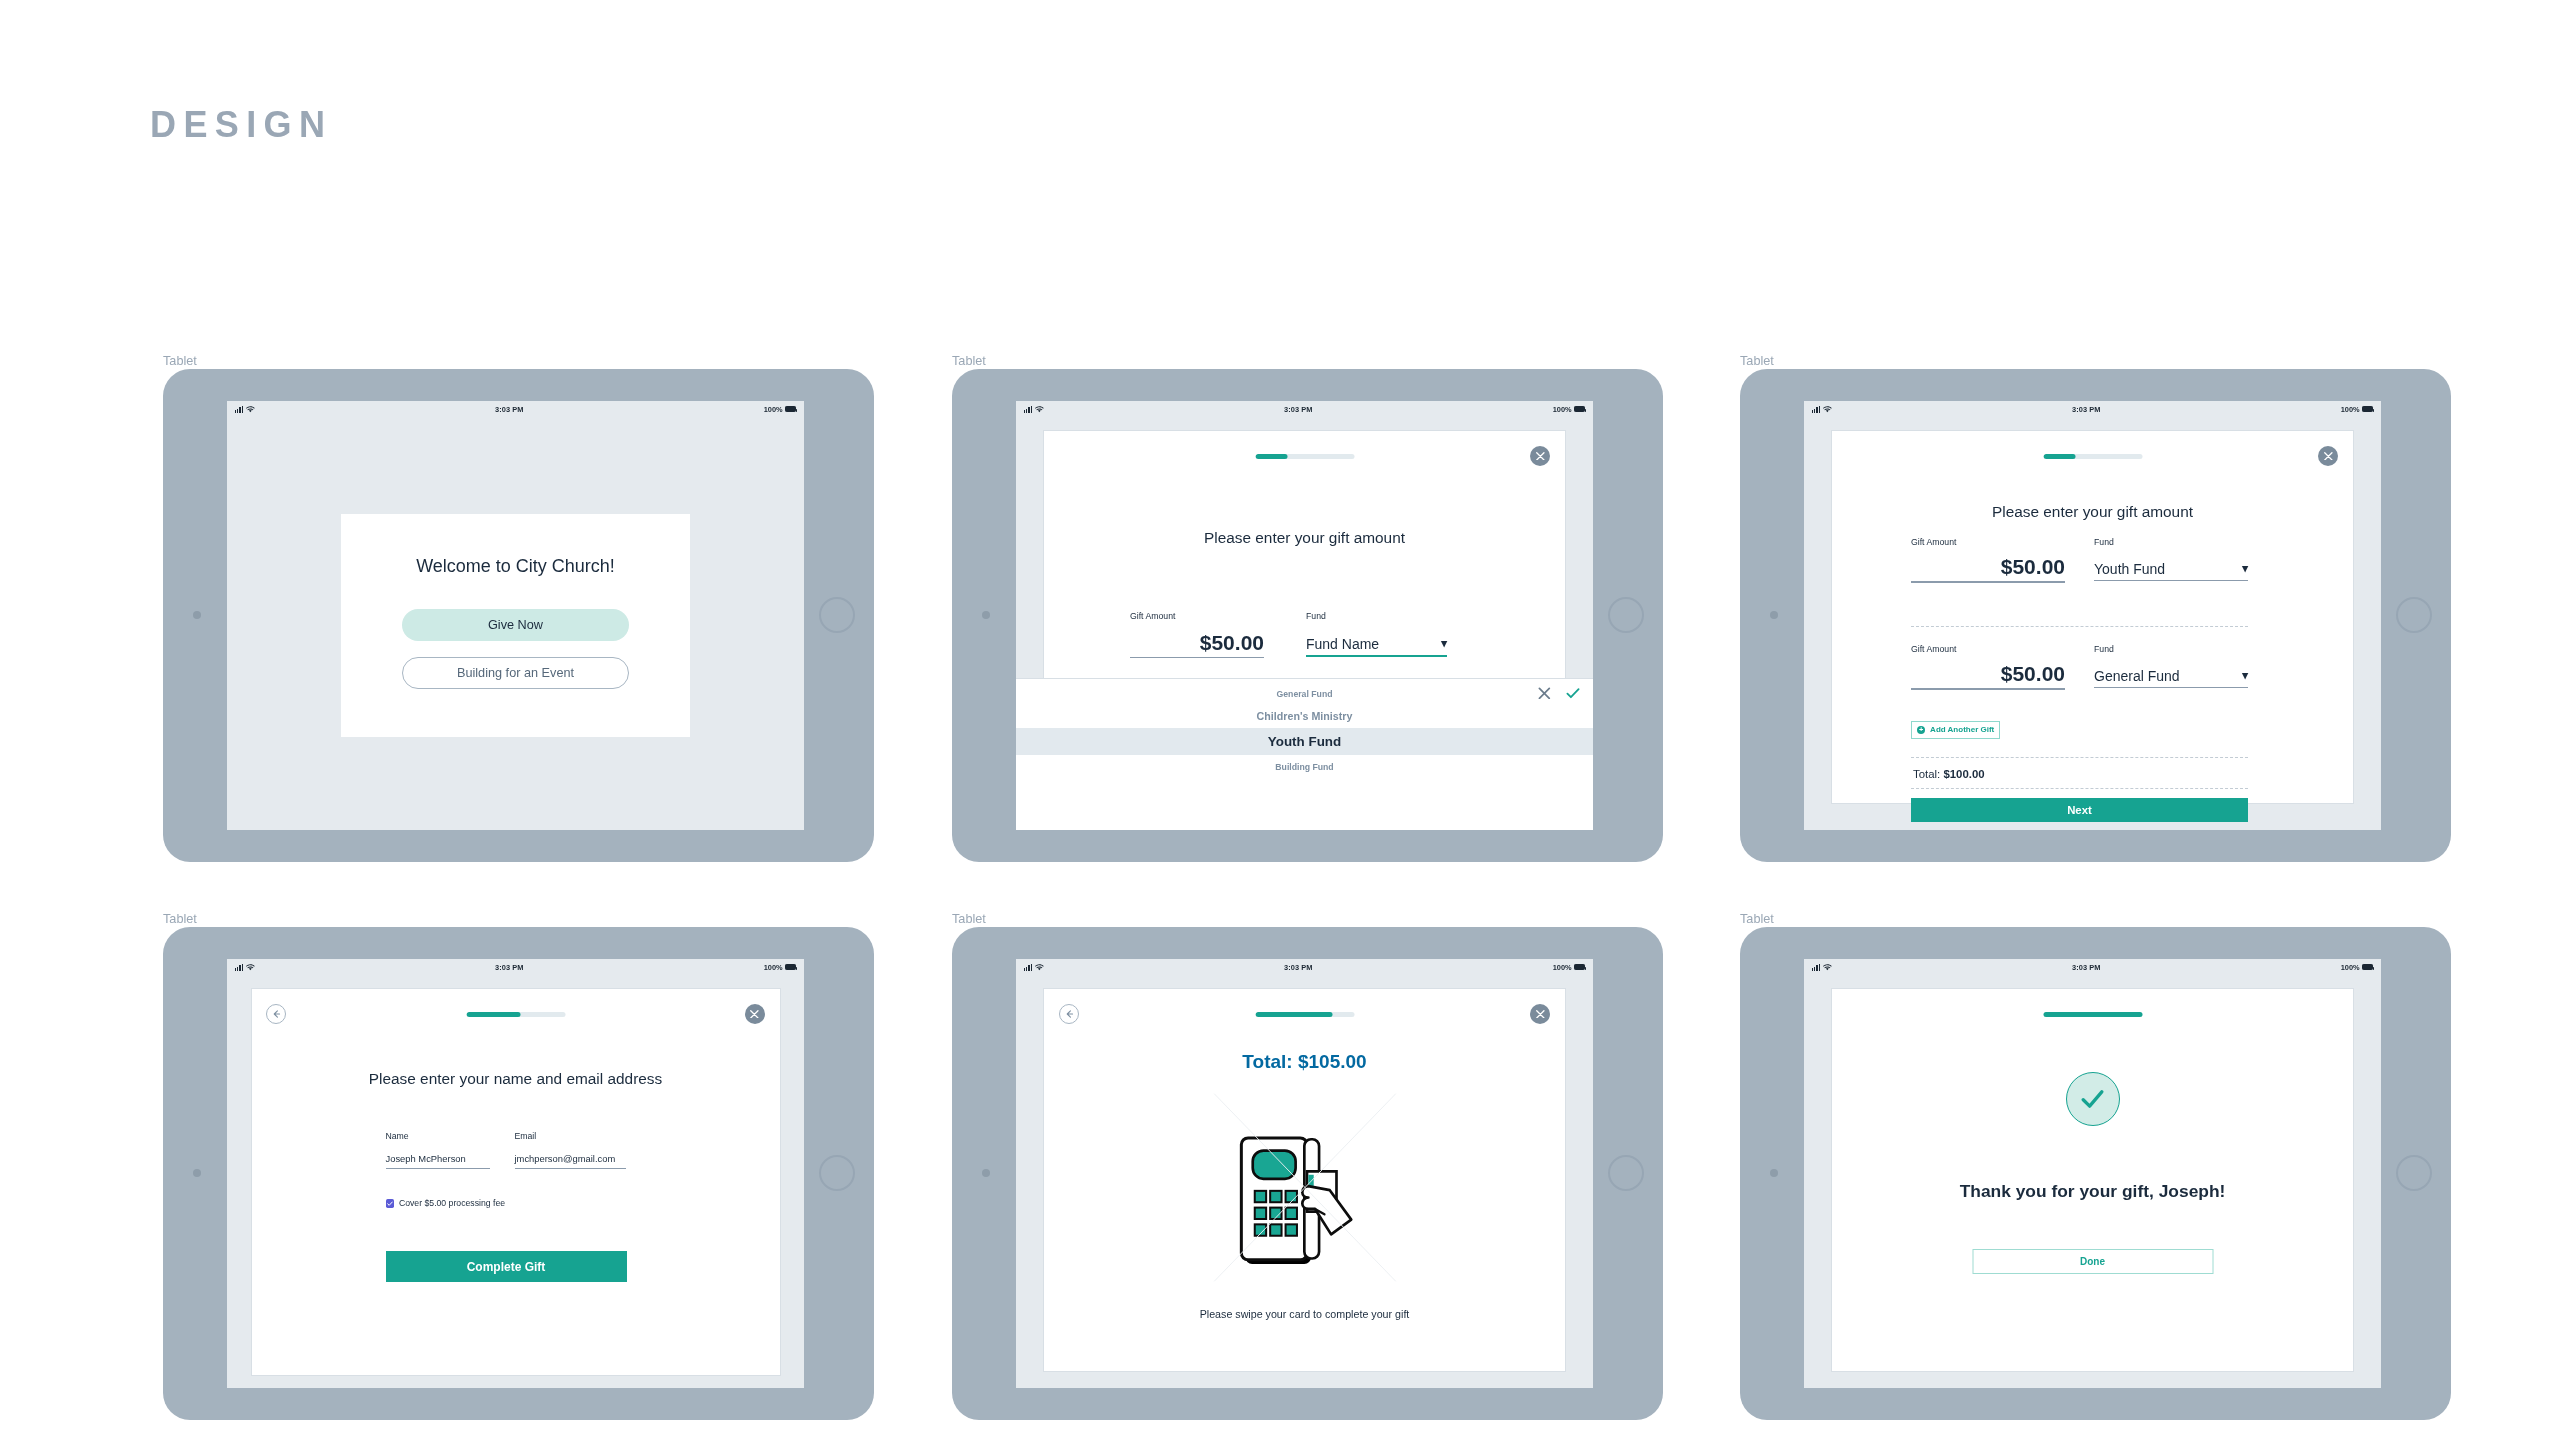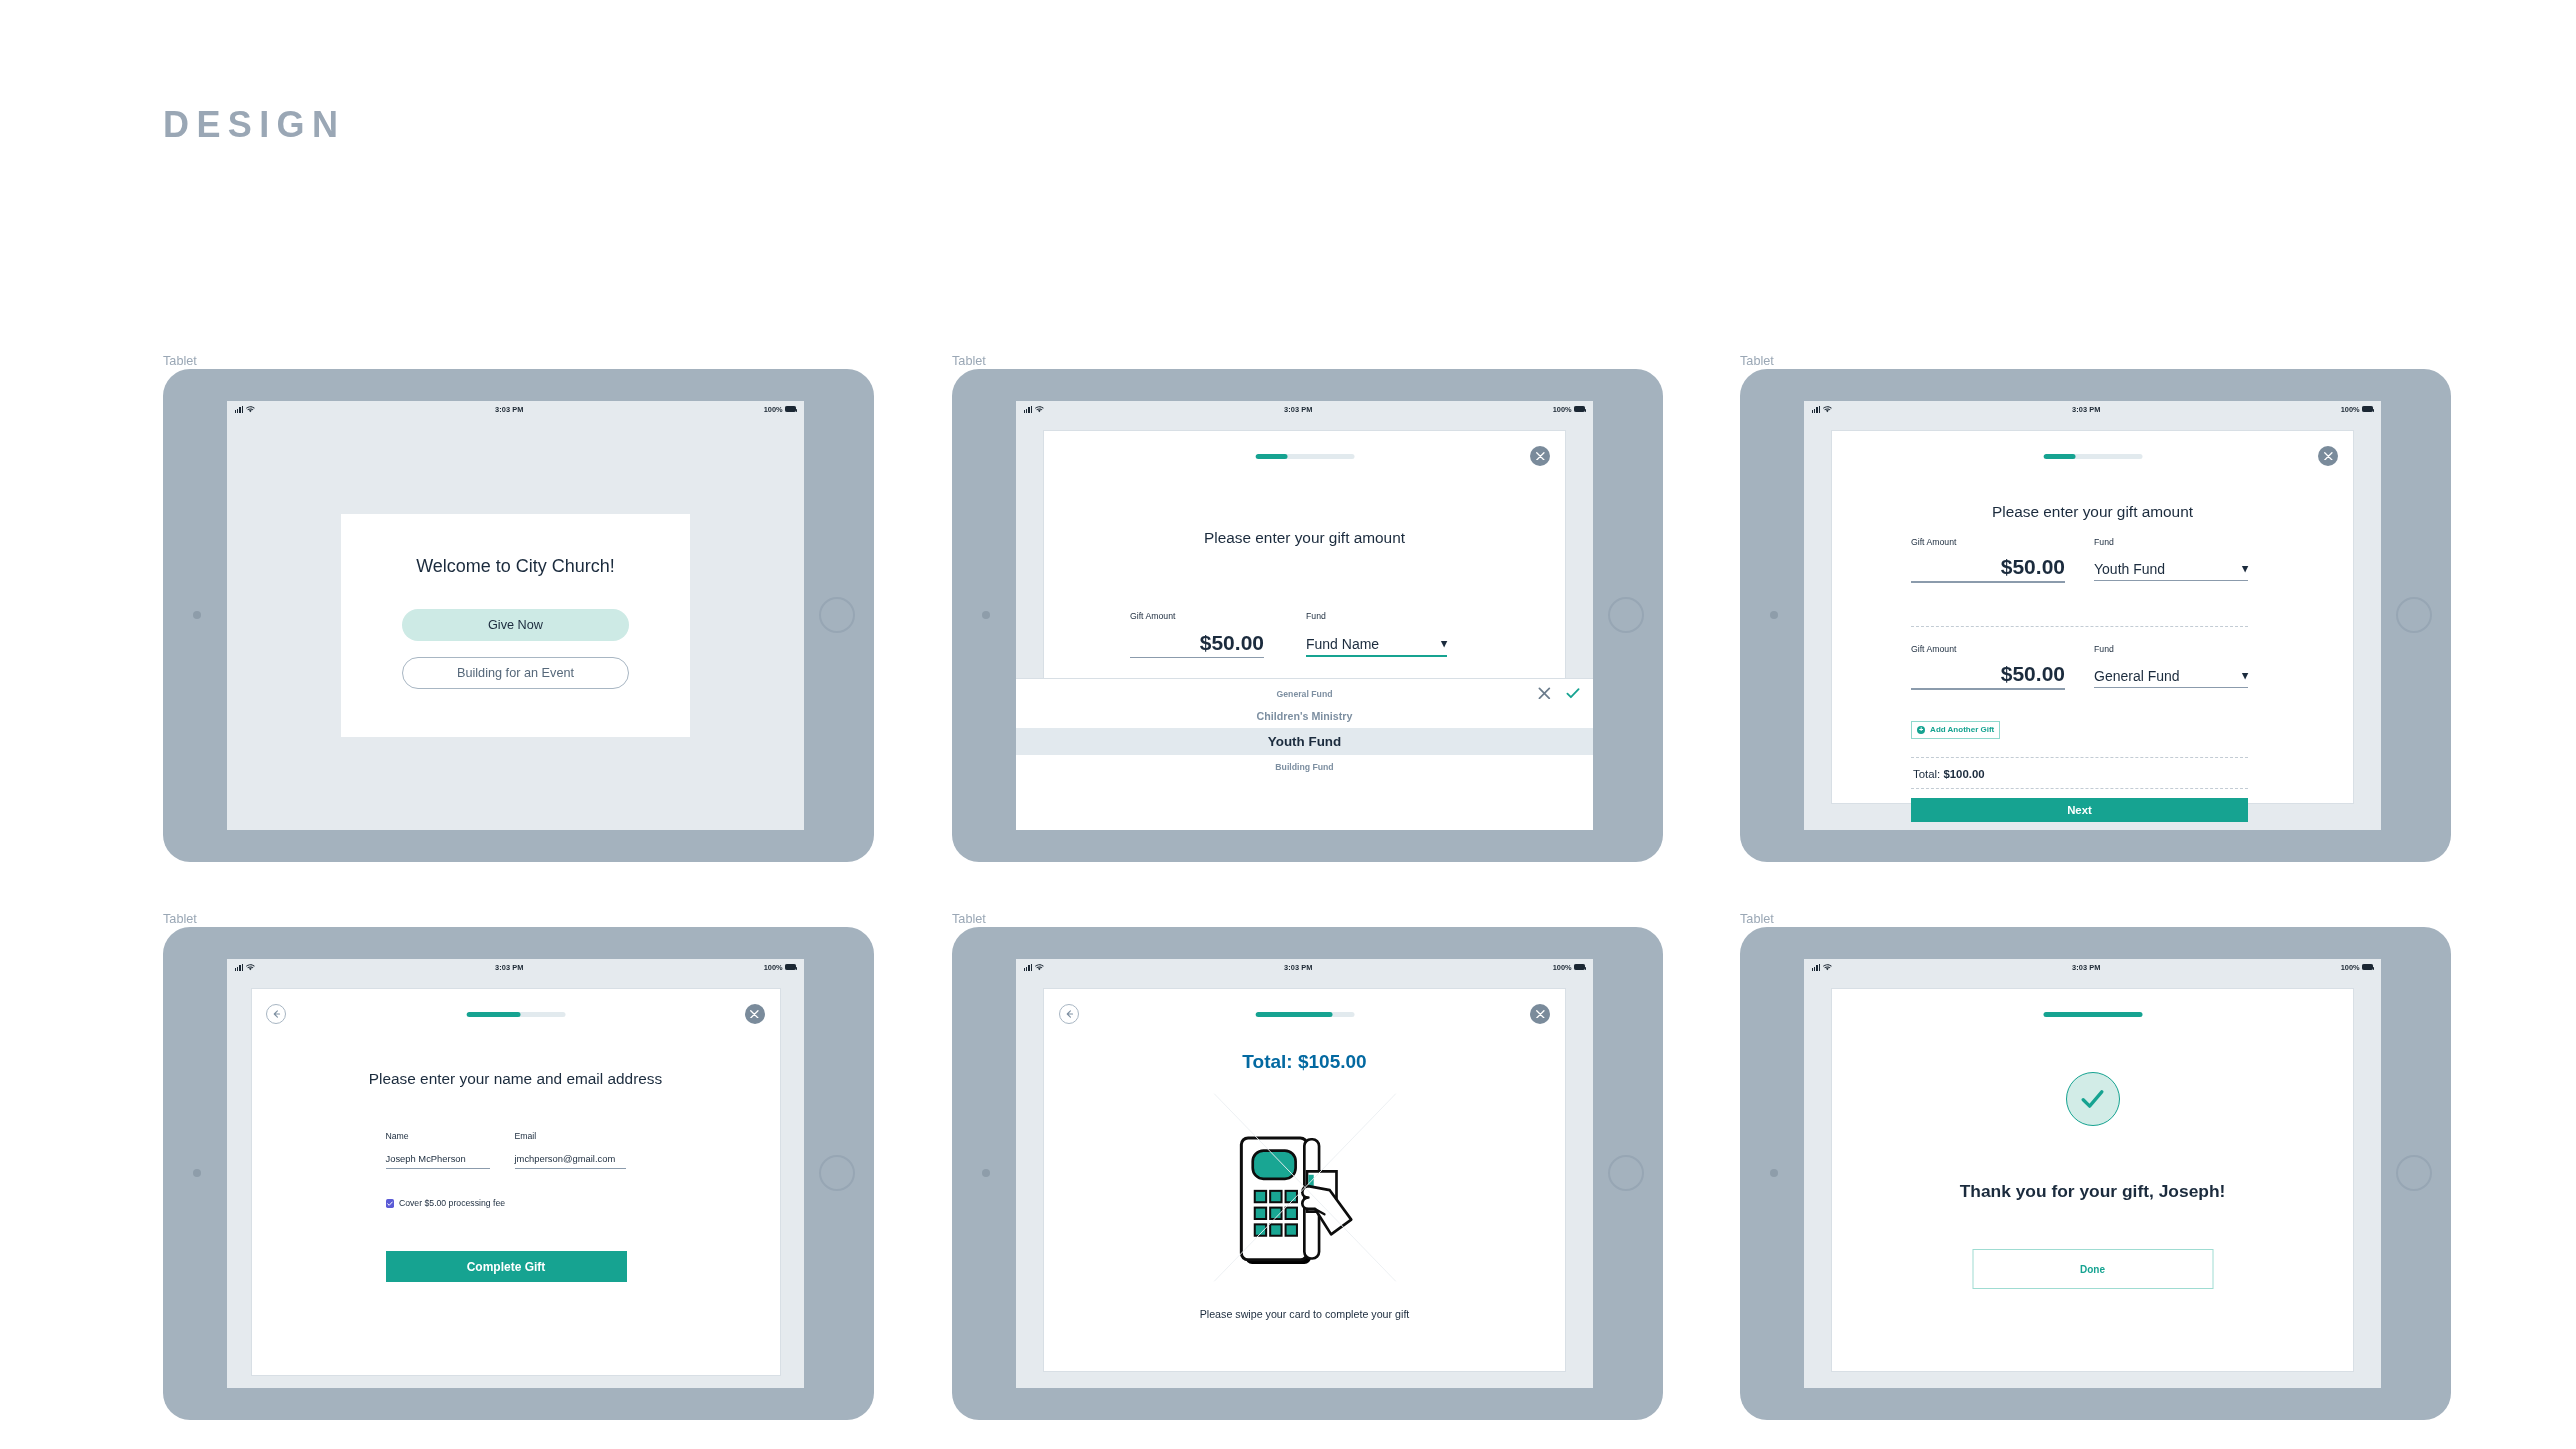--- a/index.html
+++ b/index.html
@@ -4,21 +4,21 @@
 <style>
   * { box-sizing: border-box; margin: 0; padding: 0; }
   html, body {
     width: 2576px; height: 1449px;
     background: #ffffff;
     font-family: "Liberation Sans", sans-serif;
     overflow: hidden;
   }
 
   
-  .page-header { position: absolute; left: 163px; top: 107px; text-align: right; }
+  .page-header { position: absolute; left: 150px; top: 107px; text-align: right; }
   .eyebrow {
     font-size: 36px; font-weight: 700; letter-spacing: 7.4px;
     color: #9aa7b5; line-height: 1;
   }
   .page-title {
     font-size: 83px; font-weight: 700; color: #3a3f44;
     line-height: 1; margin-top: 24px; letter-spacing: -0.7px;
   }
 
   
@@ -211,21 +211,21 @@
     width: 99px; height: 4.7px; background: #16a391; border-radius: 2.7px;
   }
   .success-circle {
     width: 54px; height: 54px; border-radius: 50%;
     background: #d2ece7; border: 1.3px solid #16a391;
     display: flex; align-items: center; justify-content: center;
     margin: 0 auto;
   }
   .thanks-title { font-size: 17.4px; font-weight: 700; color: #1b2b3d; text-align: center; }
   .btn-done {
-    width: 241px; height: 40px; margin: 0 auto;
+    width: 241px; height: 25px; margin: 0 auto;
     border: 1.1px solid #9fdcd2; background: #fff;
     display: flex; align-items: center; justify-content: center;
     font-size: 10px; font-weight: 700; color: #16a391;
     font-family: "Liberation Sans", sans-serif;
   }
   .watermark-x {
     position:absolute; left:0; top:0; width:100%; height:100%;
     pointer-events:none;
   }
 </style>

